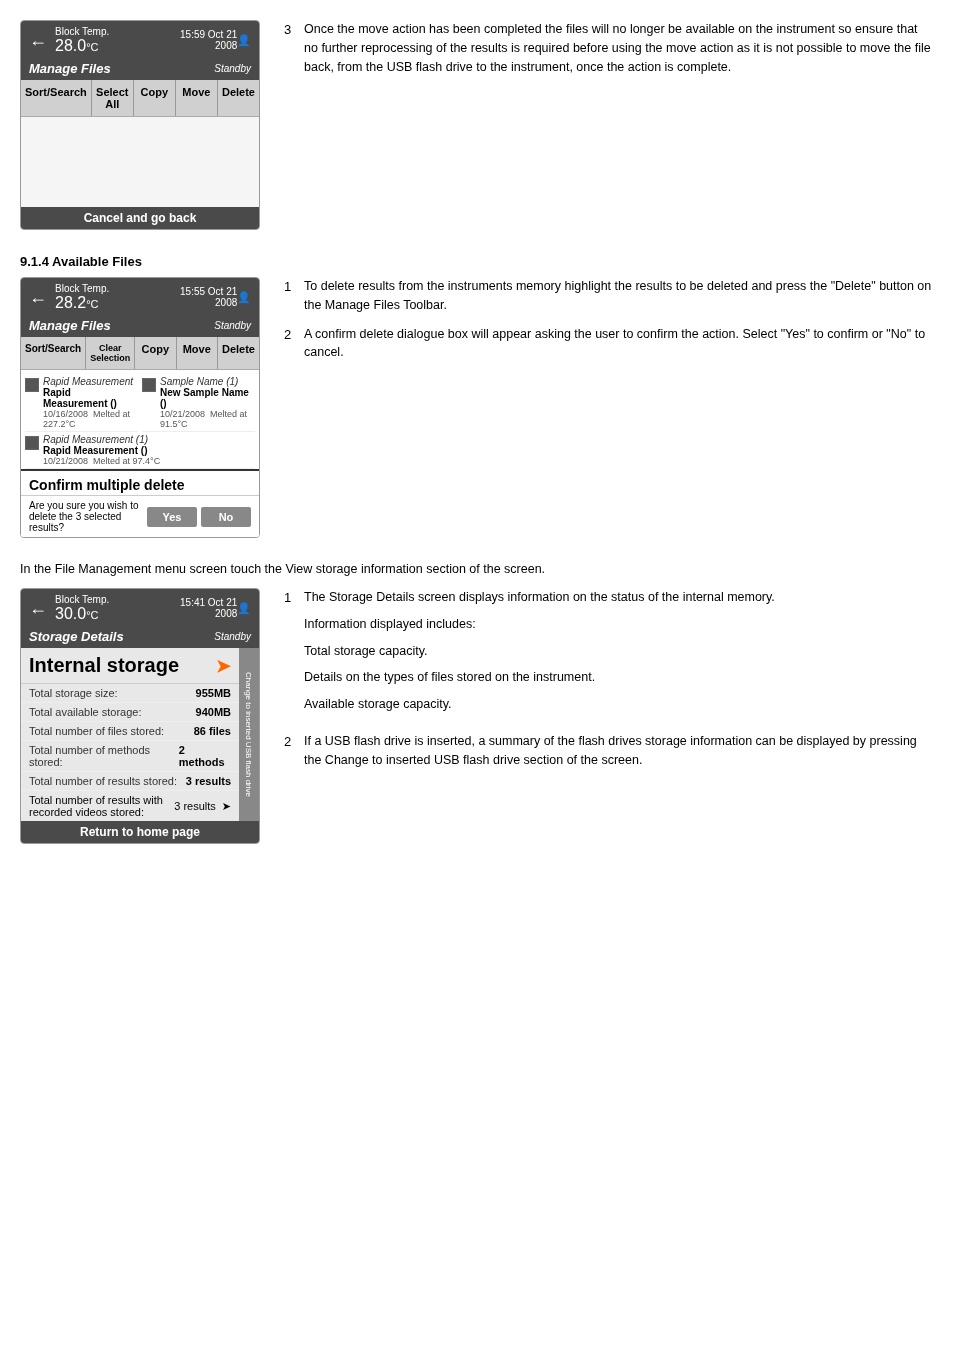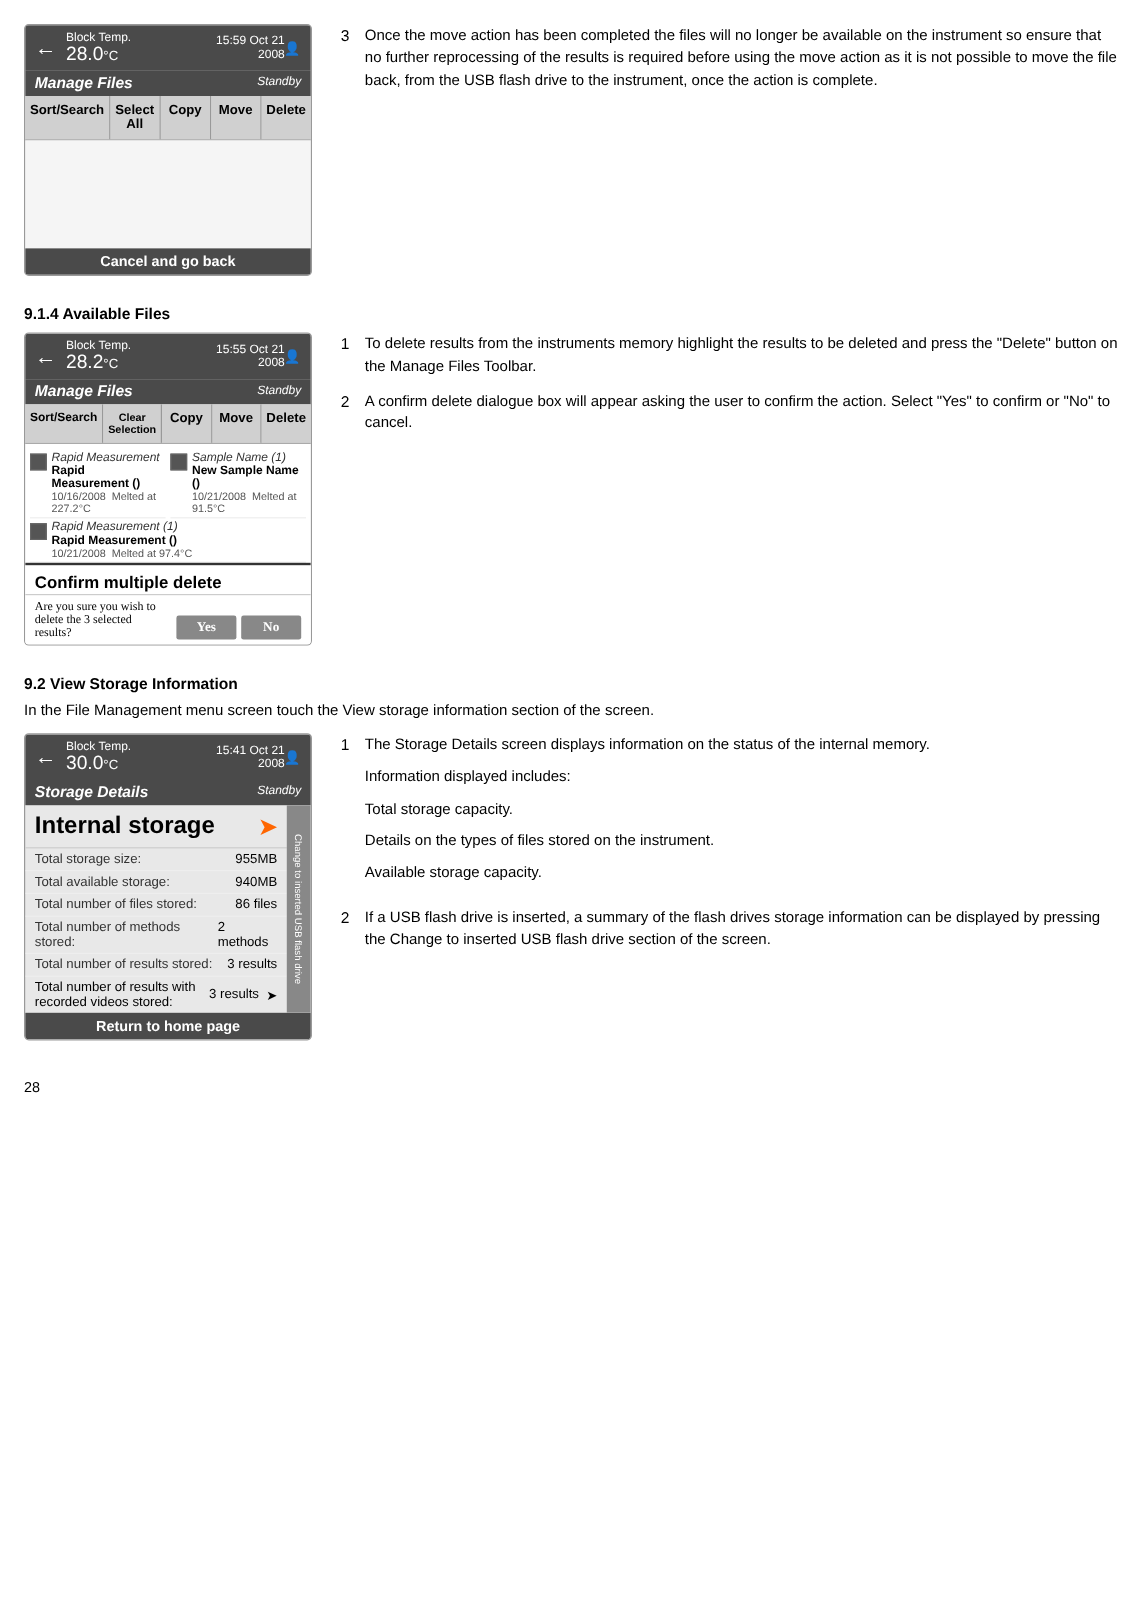--- a/index.html
+++ b/index.html
@@ -182,22 +182,21 @@
       font-size: 14px;
       font-weight: bold;
       padding: 6px 8px 2px 8px;
       border-bottom: 1px solid #ccc;
     }
     .confirm-body {
       padding: 4px 8px;
       font-size: 10px;
       display: flex;
       justify-content: space-between;
-      align-items: flex-end;
-      font-family: Liberation Serif, serif;
+      align-items: center;
     }
     .confirm-text {
       flex: 1;
       font-size: 10px;
     }
     .confirm-btns {
       display: flex;
       flex-direction: row;
       gap: 4px;
       margin-left: 8px;
@@ -234,21 +233,21 @@
       justify-content: space-between;
       padding: 3px 8px;
       border-bottom: 1px solid #eee;
     }
 
     .storage-row .label {
       color: #333;
     }
 
     .storage-row .value {
-      font-weight: normal;
+      font-weight: bold;
     }
 
     .storage-last-row {
       display: flex;
       justify-content: space-between;
       align-items: center;
       padding: 3px 8px;
     }
 
     
@@ -458,21 +457,20 @@
         </div>
         <div class="step-row">
           <span class="step-number">2</span>
           <span class="step-text">A confirm delete dialogue box will appear asking the user to confirm the action. Select "Yes" to confirm or "No" to cancel.</span>
         </div>
       </div>
     </div>
   </div>
 
   <div>
-    <div class="subsection-heading">9.2   View Storage Information</div>
     <p style="font-size:12.5px; margin-bottom:12px;">In the File Management menu screen touch the View storage information section of the screen.</p>
     <div class="section-row">
       <div class="device-col">
         <div class="device">
 
           <div class="device-header">
             <div class="header-left">
               <span class="back-arrow">←</span>
               <div>
                 <span class="temp-label">Block Temp.</span>
@@ -545,15 +543,14 @@
           </div>
         </div>
         <div class="step-row">
           <span class="step-number">2</span>
           <span class="step-text">If a USB flash drive is inserted, a summary of the flash drives storage information can be displayed by pressing the Change to inserted USB flash drive section of the screen.</span>
         </div>
       </div>
     </div>
   </div>
 
-  <div class="page-num">28</div>
 
 </div>
 
 </body></html>

